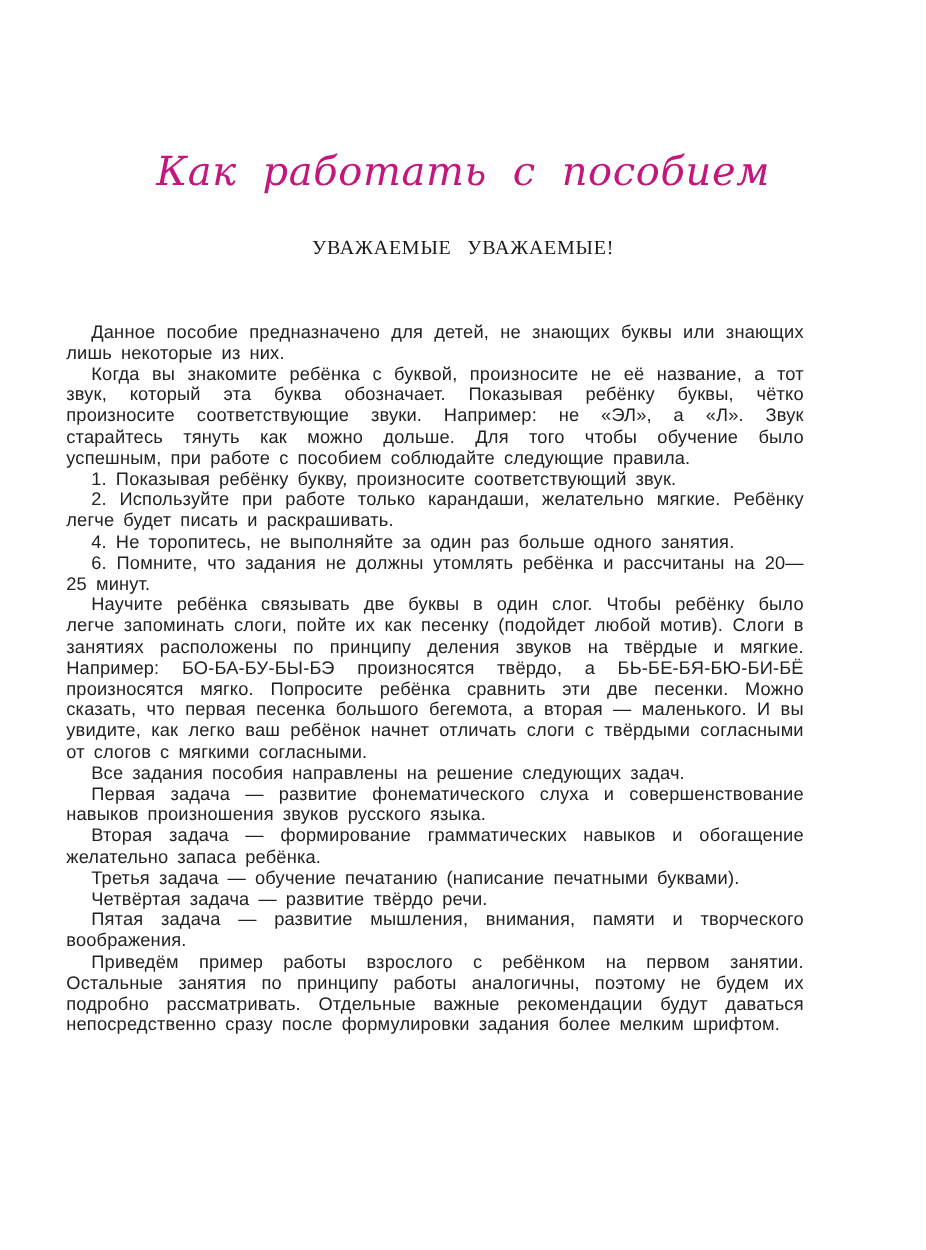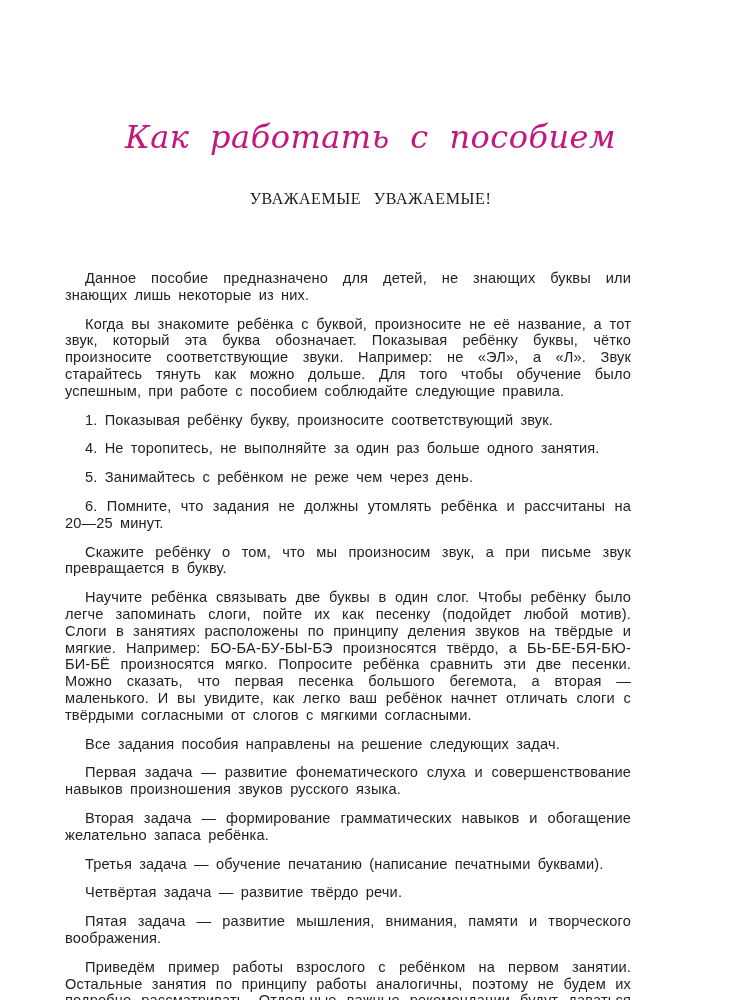--- a/index.html
+++ b/index.html
@@ -29,36 +29,35 @@
   .body {
     position: absolute; left: 53px; top: 258px; width: 590px;
     font-family: "Liberation Sans", "DejaVu Sans", sans-serif;
     font-size: 14.6px;
     line-height: 16.8px;
     color: #222;
     text-align: justify;
     word-spacing: 3px;
     letter-spacing: 0.15px;
   }
-  .body p { margin: 12px; text-indent: 20px; }
+  .body p { margin: 0; text-indent: 20px; }
 </style>
 </head>
 <body>
 
 <div class="page">
   <h1 class="title">Как работать с пособием</h1>
   <h2 class="subtitle">УВАЖАЕМЫЕ УВАЖАЕМЫЕ!</h2>
   <div class="body">
     <p>Данное пособие предназначено для детей, не знающих буквы или знающих лишь некоторые из них.</p>
     <p>Когда вы знакомите ребёнка с буквой, произносите не её название, а тот звук, который эта буква обозначает. Показывая ребёнку буквы, чётко произносите соответствующие звуки. Например: не «ЭЛ», а «Л». Звук старайтесь тянуть как можно дольше. Для того чтобы обучение было успешным, при работе с пособием соблюдайте следующие правила.</p>
     <p>1. Показывая ребёнку букву, произносите соответствующий звук.</p>
+    <p>2. Используйте при работе только карандаши, желательно мягкие. Ребёнку легче будет писать и раскрашивать.</p>
     <p>4. Не торопитесь, не выполняйте за один раз больше одного занятия.</p>
-    <p>5. Занимайтесь с ребёнком не реже чем через день.</p>
     <p>6. Помните, что задания не должны утомлять ребёнка и рассчитаны на 20—25 минут.</p>
-    <p>Скажите ребёнку о том, что мы произносим звук, а при письме звук превращается в букву.</p>
     <p>Научите ребёнка связывать две буквы в один слог. Чтобы ребёнку было легче запоминать слоги, пойте их как песенку (подойдет любой мотив). Слоги в занятиях расположены по принципу деления звуков на твёрдые и мягкие. Например: БО-БА-БУ-БЫ-БЭ произносятся твёрдо, а БЬ-БЕ-БЯ-БЮ-БИ-БЁ произносятся мягко. Попросите ребёнка сравнить эти две песенки. Можно сказать, что первая песенка большого бегемота, а вторая — маленького. И вы увидите, как легко ваш ребёнок начнет отличать слоги с твёрдыми согласными от слогов с мягкими согласными.</p>
     <p>Все задания пособия направлены на решение следующих задач.</p>
     <p>Первая задача — развитие фонематического слуха и совершенствование навыков произношения звуков русского языка.</p>
     <p>Вторая задача — формирование грамматических навыков и обогащение желательно запаса ребёнка.</p>
     <p>Третья задача — обучение печатанию (написание печатными буквами).</p>
     <p>Четвёртая задача — развитие твёрдо речи.</p>
     <p>Пятая задача — развитие мышления, внимания, памяти и творческого воображения.</p>
     <p>Приведём пример работы взрослого с ребёнком на первом занятии. Остальные занятия по принципу работы аналогичны, поэтому не будем их подробно рассматривать. Отдельные важные рекомендации будут даваться непосредственно сразу после формулировки задания более мелким шрифтом.</p>
   </div>
 </div>

